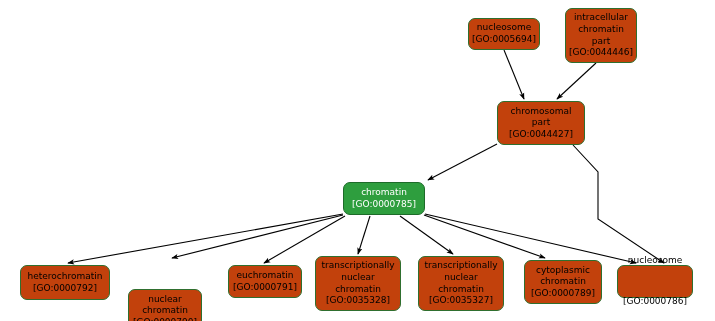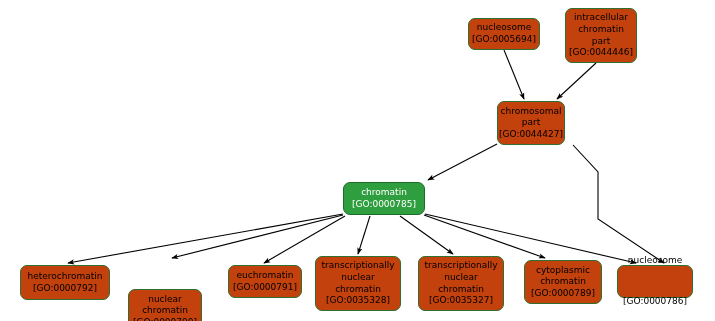--- a/index.html
+++ b/index.html
@@ -79,21 +79,21 @@
       <div class="go-node" style="left: 468px; top: 18px; width: 72px; height: 32px;">
         <span class="nline">nucleosome</span>
         <span class="nline">[GO:0005694]</span>
       </div>
       <div class="go-node" style="left: 565px; top: 8px; width: 72px; height: 55px;">
         <span class="nline">intracellular</span>
         <span class="nline">chromatin</span>
         <span class="nline">part</span>
         <span class="nline">[GO:0044446]</span>
       </div>
-      <div class="go-node" style="left: 497px; top: 101px; width: 68px; height: 44px;">
+      <div class="go-node" style="left: 497px; top: 101px; width: 88px; height: 44px;">
         <span class="nline">chromosomal</span>
         <span class="nline">part</span>
         <span class="nline">[GO:0044427]</span>
       </div>
       <div class="go-node highlight" style="left: 343px; top: 182px; width: 82px; height: 33px;">
         <span class="nline">chromatin</span>
         <span class="nline">[GO:0000785]</span>
       </div>
       <div class="go-node" style="left: 20px; top: 265px; width: 90px; height: 35px;">
         <span class="nline">heterochromatin</span>

